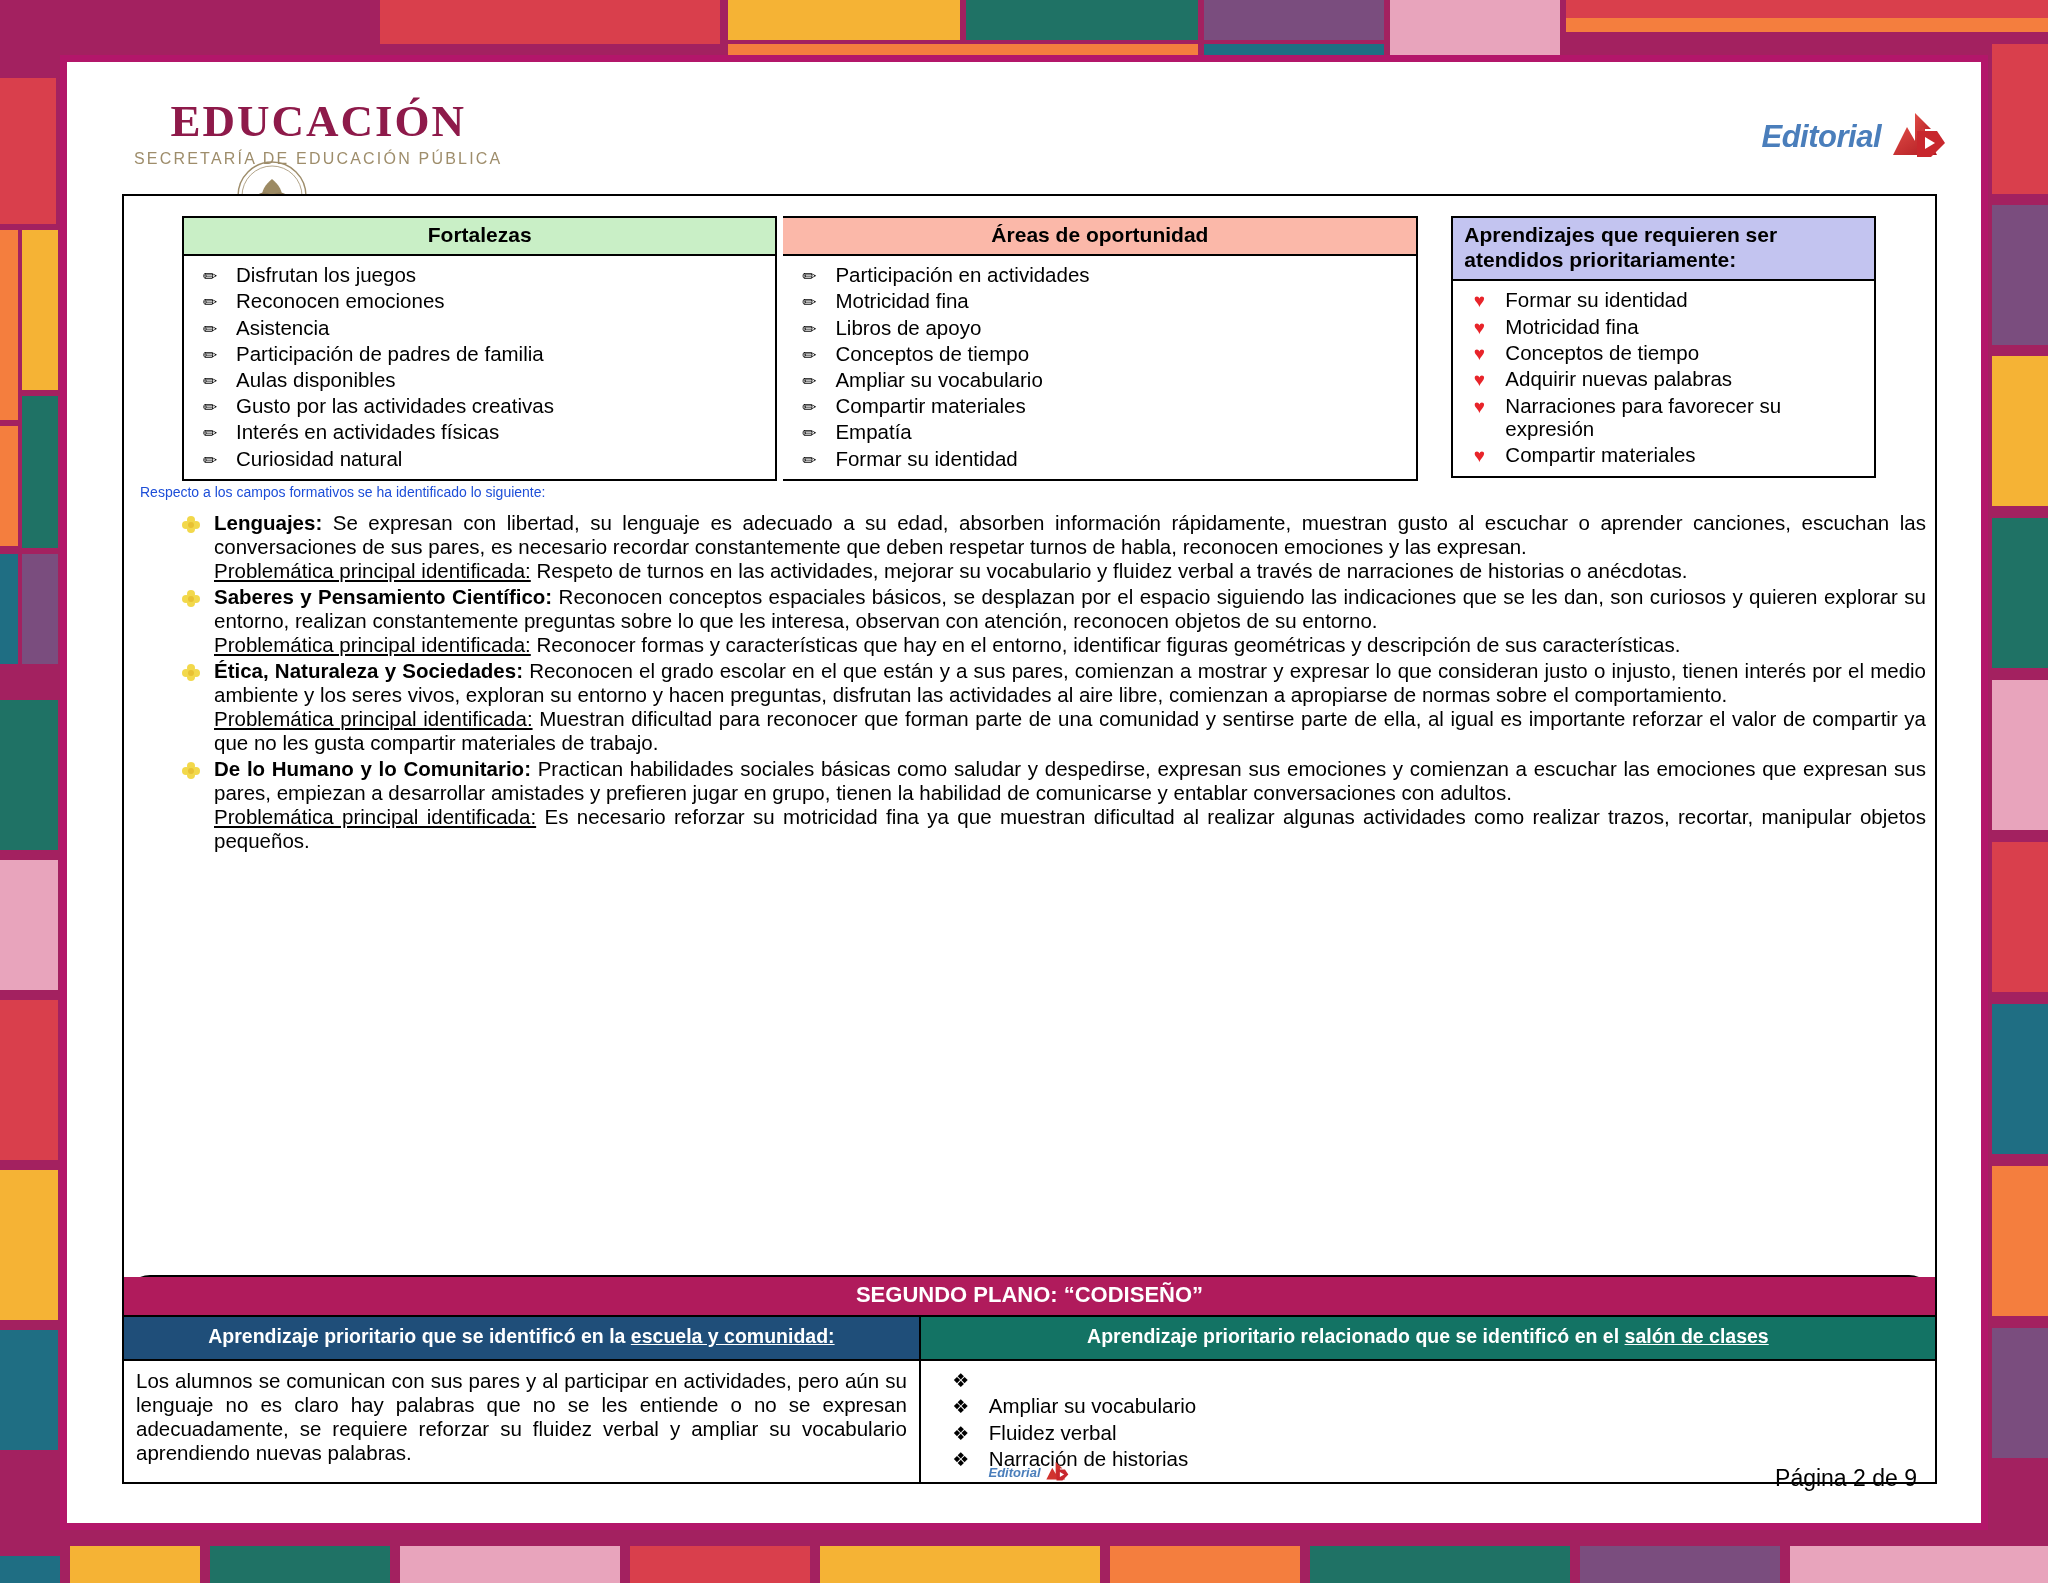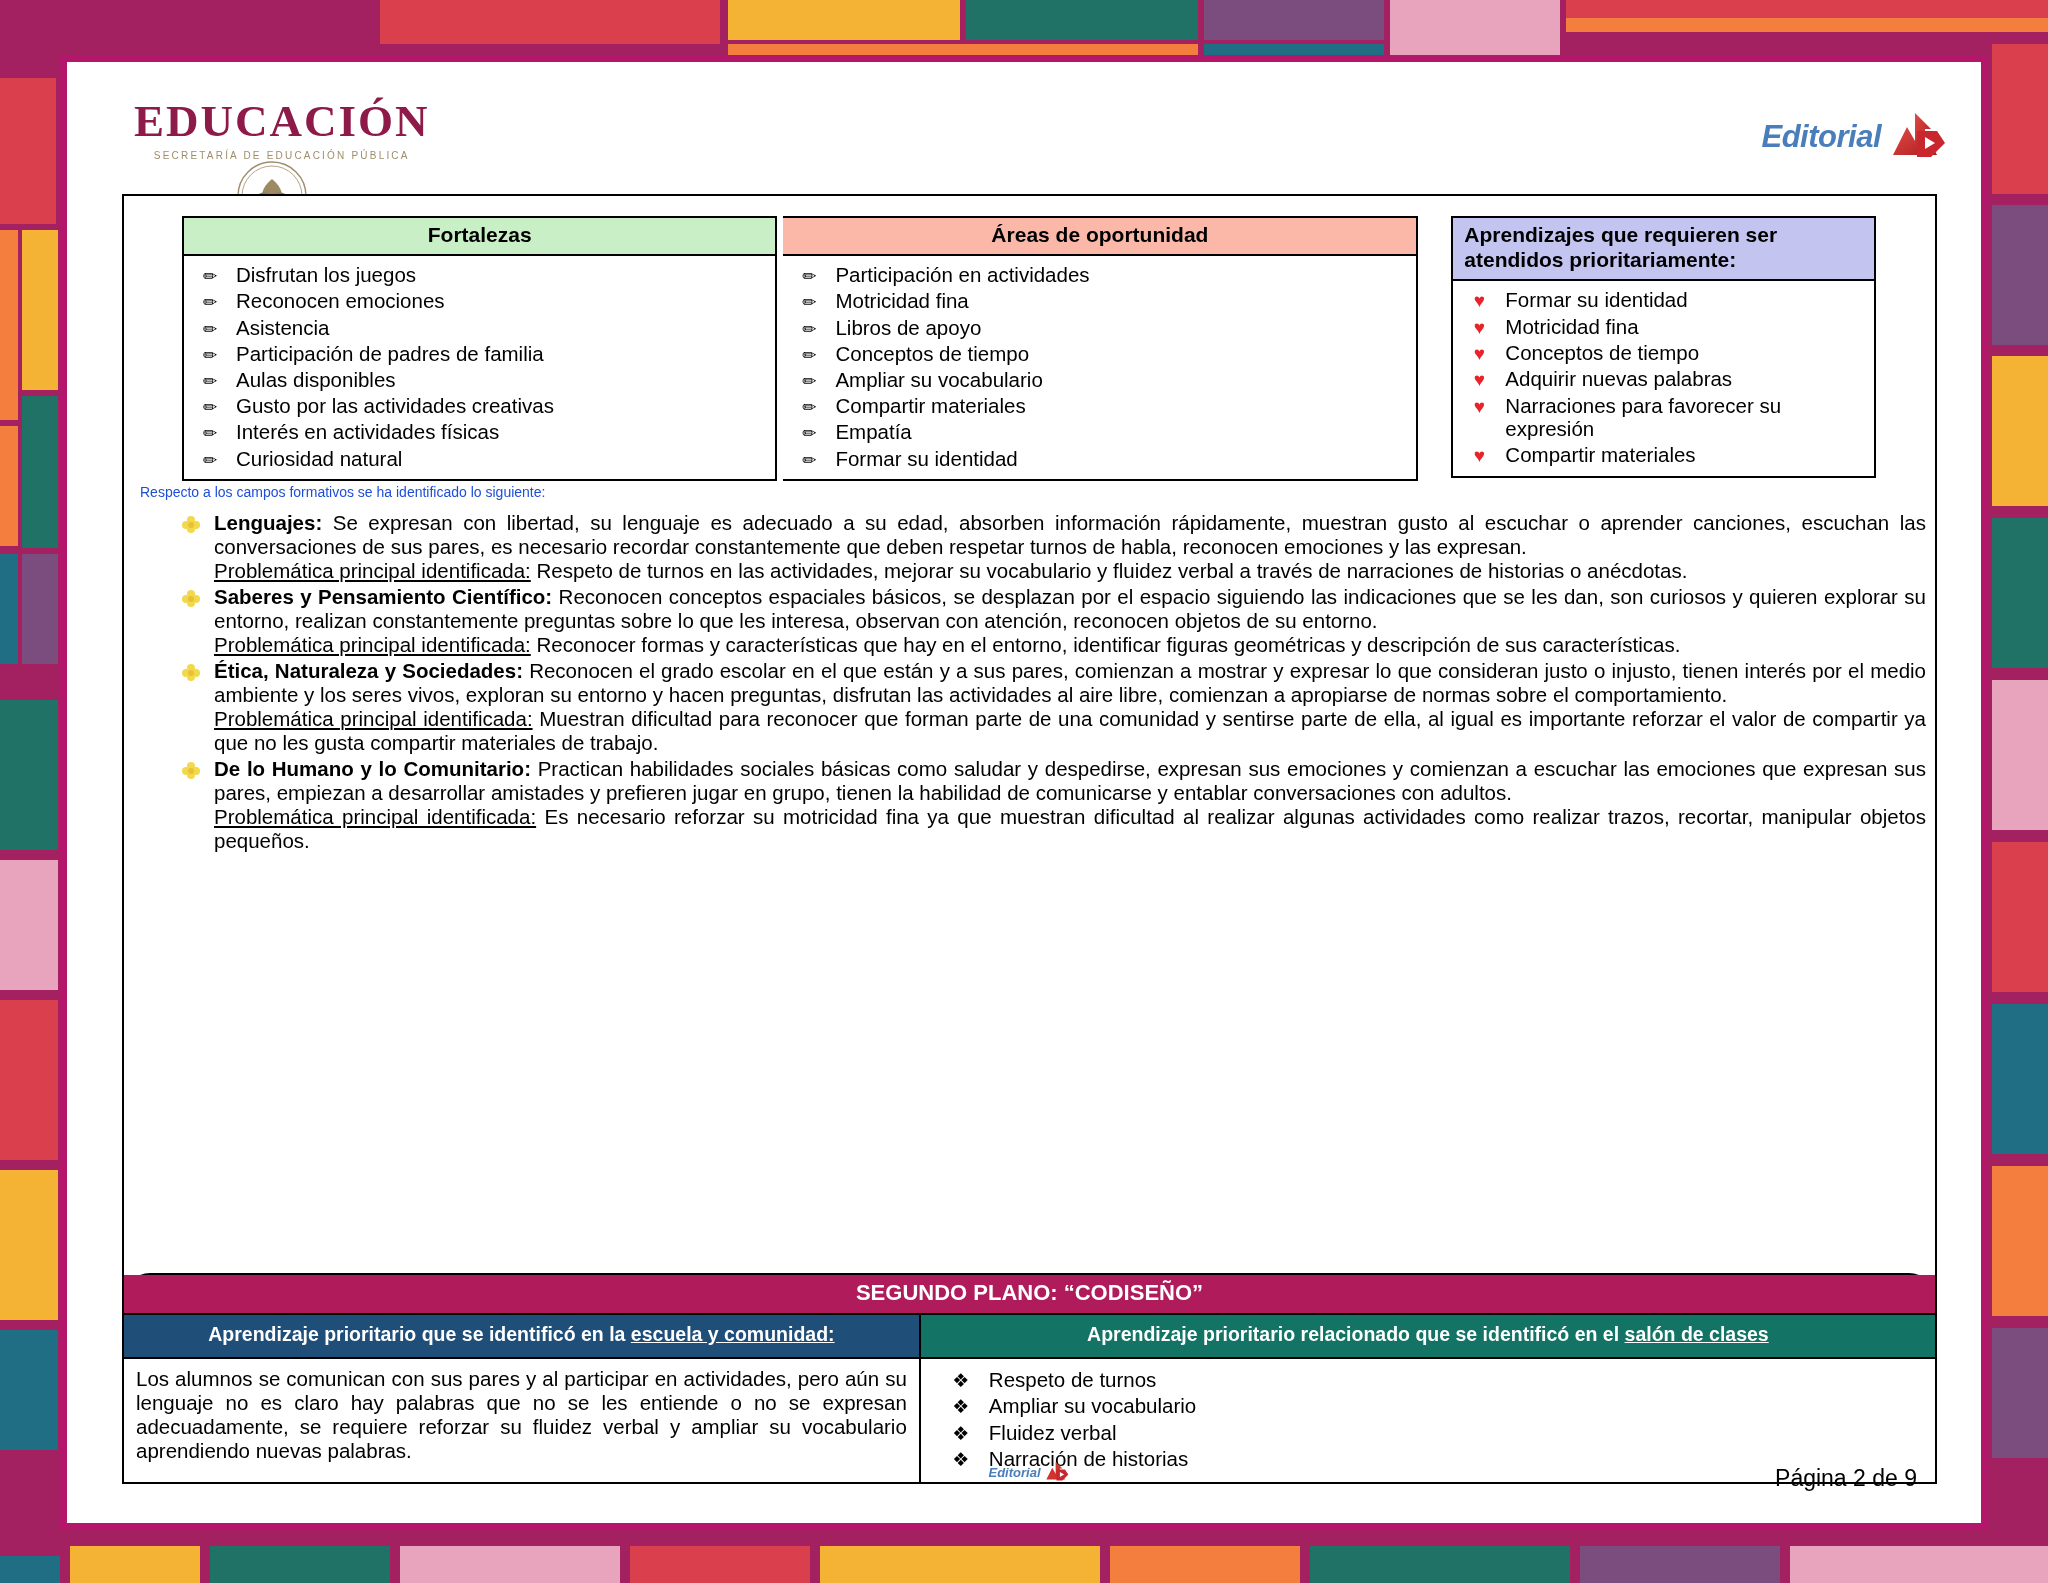--- a/index.html
+++ b/index.html
@@ -58,21 +58,21 @@
   .sep-word {
     font-family: "Liberation Serif", serif;
     font-size: 45px;
     font-weight: 700;
     letter-spacing: 2px;
     color: #8E1A4A;
     line-height: 1;
   }
   .sep-sub {
     font-family: "Liberation Sans", sans-serif;
-    font-size: 10px;
+    font-size: 16px;
     letter-spacing: 2.2px;
     color: #9E8D6B;
     margin-top: 6px;
   }
   .sep-seal {
     position: absolute;
     left: 158px;
     top: 78px;
     width: 74px;
     height: 74px;
@@ -523,21 +523,20 @@
         <div class="codis-title">SEGUNDO PLANO: “CODISEÑO”</div>
         <div class="codis-head-row">
           <div class="codis-head left"><span>Aprendizaje prioritario que se identificó en la </span><span class="u">escuela y comunidad:</span></div>
           <div class="codis-head right"><span>Aprendizaje prioritario relacionado que se identificó en el </span><span class="u">salón de clases</span></div>
         </div>
         <div class="codis-body-row">
           <div class="codis-cell left">Los alumnos se comunican con sus pares y al participar en actividades, pero aún su lenguaje no es claro hay palabras que no se les entiende o no se expresan adecuadamente, se requiere reforzar su fluidez verbal y ampliar su vocabulario aprendiendo nuevas palabras.</div>
           <div class="codis-cell right">
             <div class="codis-li">
                   <span class="dia">❖</span>
-                  <span class="txt">Respeto de turnos</span>
                 </div>
             <div class="codis-li">
                   <span class="dia">❖</span>
                   <span class="txt">Ampliar su vocabulario</span>
                 </div>
             <div class="codis-li">
                   <span class="dia">❖</span>
                   <span class="txt">Fluidez verbal</span>
                 </div>
             <div class="codis-li">

